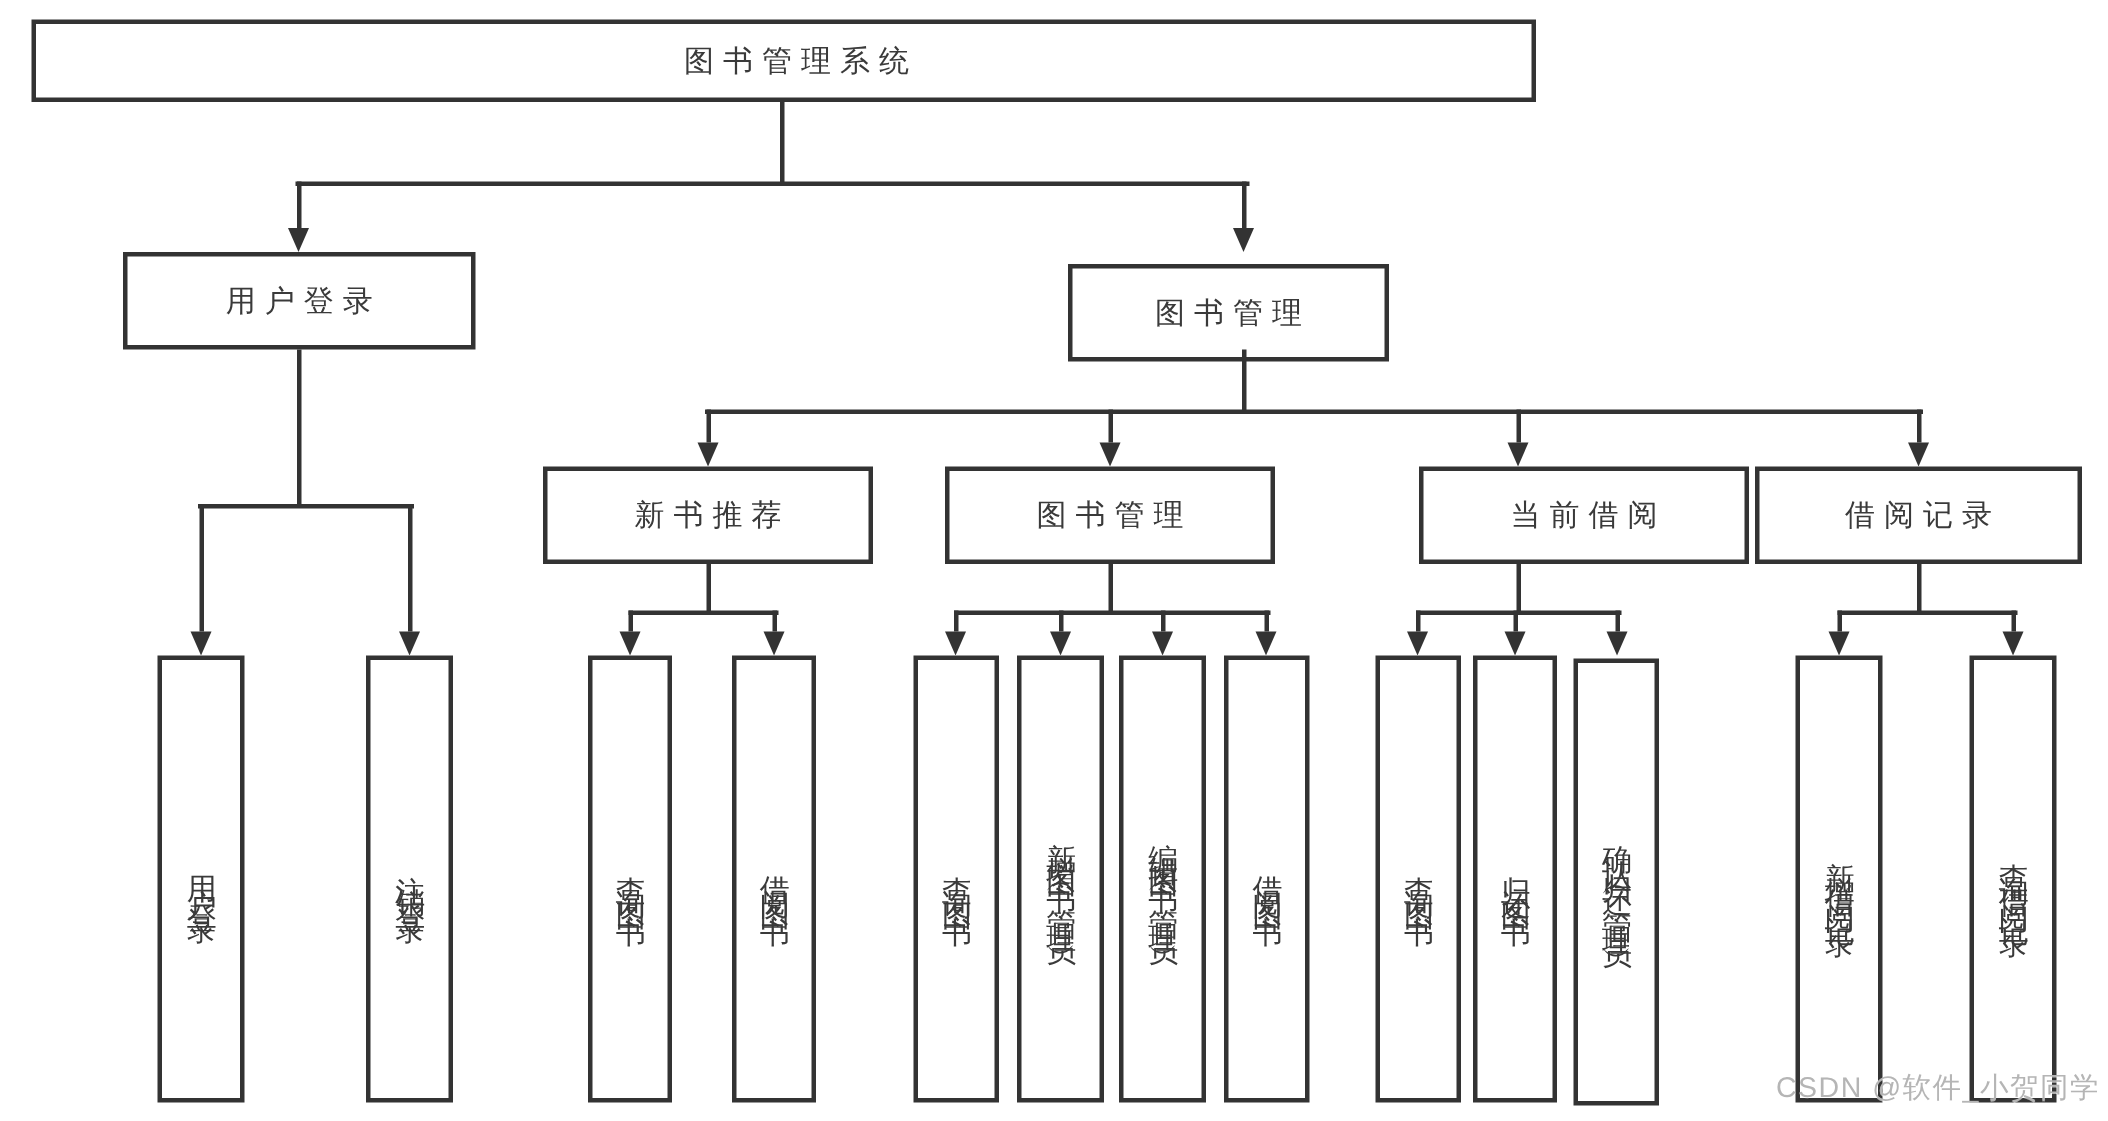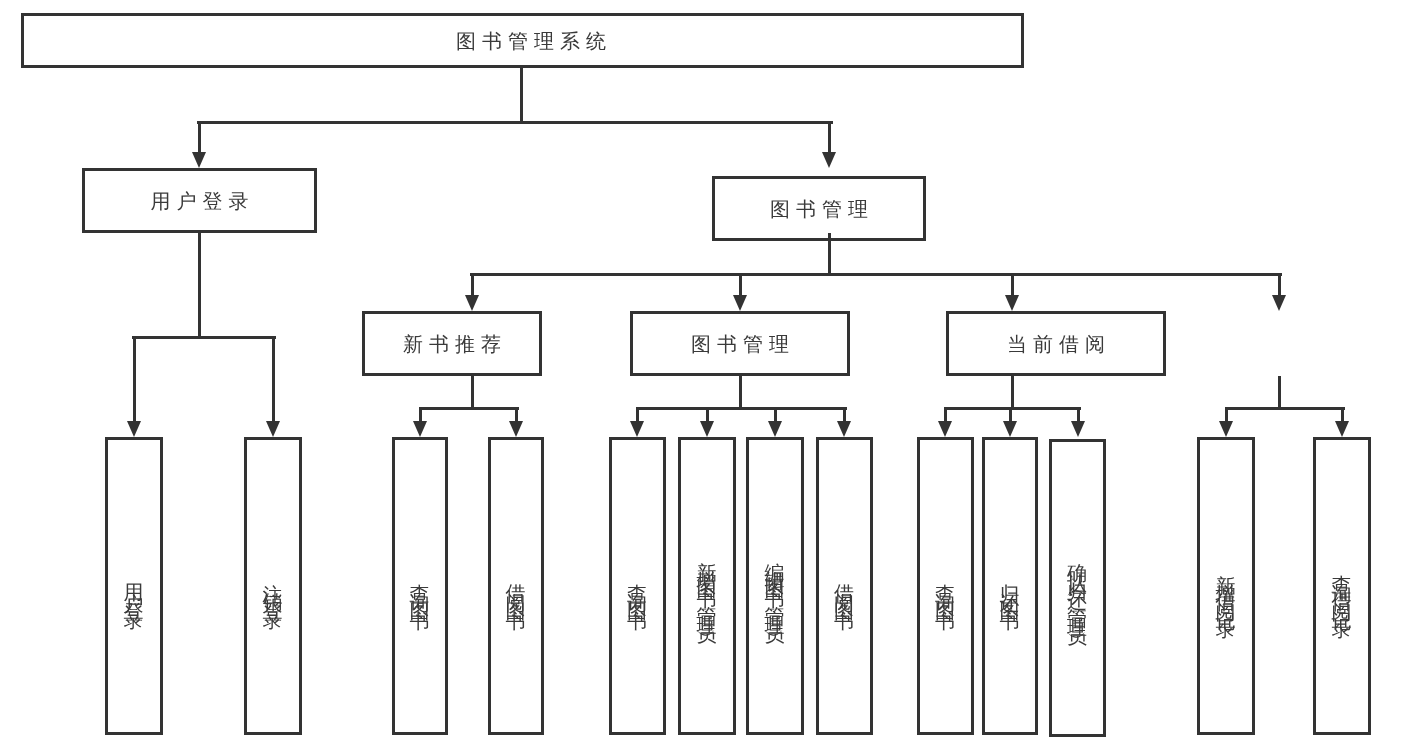--- a/index.html
+++ b/index.html
@@ -98,28 +98,31 @@
   <div class="hline" style="left:470px; top:273px; width:812px;"></div>
   <div class="vline" style="left:471px; top:273px; height:22px;"></div>
   <div class="arrow" style="left:465px; top:295px;"></div>
   <div class="vline" style="left:739px; top:273px; height:22px;"></div>
   <div class="arrow" style="left:733px; top:295px;"></div>
   <div class="vline" style="left:1011px; top:273px; height:22px;"></div>
   <div class="arrow" style="left:1005px; top:295px;"></div>
   <div class="vline" style="left:1278px; top:273px; height:22px;"></div>
   <div class="arrow" style="left:1272px; top:295px;"></div>
 
-  <div class="node h" style="left:362px; top:311px; width:180px; height:65px;align-items:center;">
+  <div class="node h" style="left:362px; top:311px; width:220px; height:65px;align-items:center;">
     <span class="lbl">新书推荐</span>
   </div>
   <div class="node h" style="left:630px; top:311px; width:220px; height:65px;">
     <span class="lbl">图书管理</span>
   </div>
   <div class="node h" style="left:902px; top:311px; width:220px; height:65px;margin-left:44px;">
     <span class="lbl">当前借阅</span>
+  </div>
+  <div class="node h" style="left:1170px; top:311px; width:218px; height:65px;">
+    <span class="lbl">借阅记录</span>
   </div>
 
   <div class="vline" style="left:471px; top:376px; height:33px;"></div>
   <div class="hline" style="left:419px; top:407px; width:100px;"></div>
   <div class="vline" style="left:419px; top:407px; height:14px;"></div>
   <div class="arrow" style="left:413px; top:421px;"></div>
   <div class="vline" style="left:515px; top:407px; height:14px;"></div>
   <div class="arrow" style="left:509px; top:421px;"></div>
 
   <div class="vline" style="left:739px; top:376px; height:33px;"></div>
@@ -186,14 +189,15 @@
     <span class="lbl">确认归还（管理员）</span>
   </div>
 
   <div class="node v" style="left:1197px; top:437px; width:58px; height:298px;">
     <span class="lbl">新增借阅记录</span>
   </div>
   <div class="node v" style="left:1313px; top:437px; width:58px; height:298px;">
     <span class="lbl">查询借阅记录</span>
   </div>
 
+  <div class="watermark">CSDN @软件_小贺同学</div>
 
 </div>
 
 </body></html>

